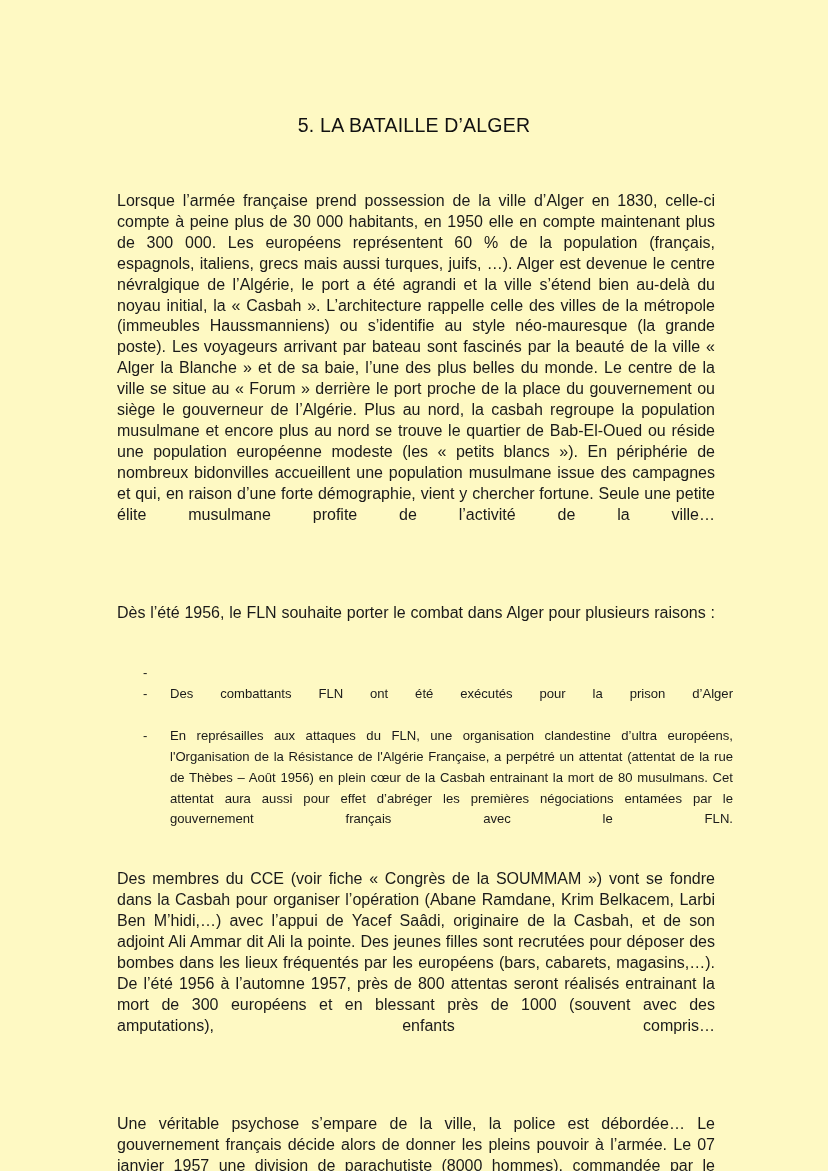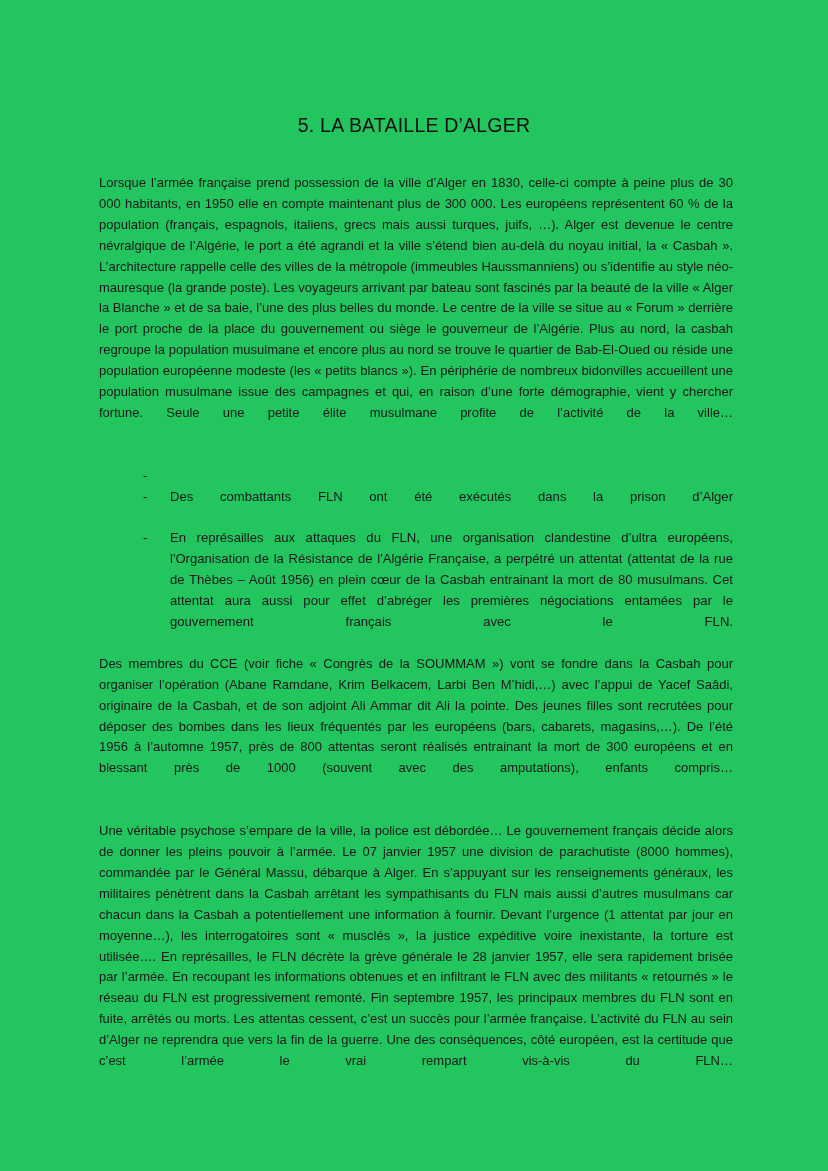--- a/index.html
+++ b/index.html
@@ -4,21 +4,21 @@
 <style>
   html, body {
     margin: 0;
     padding: 0;
     background: #ffffff;
   }
   .page {
     position: relative;
     width: 828px;
     height: 1171px;
-    background: #22c55e;
+    background: #fef9c3;
     overflow: hidden;
     font-family: "Liberation Sans", sans-serif;
     color: #161616;
   }
   .doc-title {
     position: absolute;
     left: 0;
     top: 101px;
     width: 828px;
     text-align: center;
@@ -27,22 +27,22 @@
     letter-spacing: 0.2px;
     color: #111111;
   }
   .body-area {
     position: absolute;
     left: 99px;
     top: 173px;
     width: 634px;
   }
   p.para {
-    margin: 0;
-    font-size: 13px;
+    margin: 18px;
+    font-size: 16px;
     line-height: 20.9px;
     text-align: justify;
     text-justify: inter-word;
     color: #1a1a1a;
     -webkit-hyphens: none;
     hyphens: none;
   }
   p.para.last-loose {
     text-align: justify;
   }
@@ -84,28 +84,29 @@
 <div class="page">
 
   <h1 class="doc-title">5. LA BATAILLE D’ALGER</h1>
 
   <div class="body-area">
 
     <p class="para">Lorsque l’armée française prend possession de la ville d’Alger en 1830, celle-ci compte à peine plus de 30 000 habitants, en 1950 elle en compte maintenant plus de 300 000. Les européens représentent 60 % de la population (français, espagnols, italiens, grecs mais aussi turques, juifs, …). Alger est devenue le centre névralgique de l’Algérie, le port a été agrandi et la ville s’étend bien au-delà du noyau initial, la « Casbah ». L’architecture rappelle celle des villes de la métropole (immeubles Haussmanniens) ou s’identifie au style néo-mauresque (la grande poste). Les voyageurs arrivant par bateau sont fascinés par la beauté de la ville « Alger la Blanche » et de sa baie, l’une des plus belles du monde. Le centre de la ville se situe au « Forum » derrière le port proche de la place du gouvernement ou siège le gouverneur de l’Algérie. Plus au nord, la casbah regroupe la population musulmane et encore plus au nord se trouve le quartier de Bab-El-Oued ou réside une population européenne modeste (les « petits blancs »). En périphérie de nombreux bidonvilles accueillent une population musulmane issue des campagnes et qui, en raison d’une forte démographie, vient y chercher fortune. Seule une petite élite musulmane profite de l’activité de la ville…</p>
 
     <div class="spacer"></div>
 
+    <p class="para">Dès l’été 1956, le FLN souhaite porter le combat dans Alger pour plusieurs raisons :</p>
 
     <ul class="bullets">
       <li>
         <span class="dash">-</span>
       </li>
       <li>
         <span class="dash">-</span>
-        <span>Des combattants FLN ont été exécutés dans la prison d’Alger</span>
+        <span>Des combattants FLN ont été exécutés pour la prison d’Alger</span>
       </li>
       <li>
         <span class="dash">-</span>
         <span>En représailles aux attaques du FLN, une organisation clandestine d’ultra européens,  l'Organisation de la Résistance de l'Algérie Française,  a perpétré un attentat (attentat de la rue de Thèbes – Août 1956) en plein cœur de la Casbah entrainant la mort de 80 musulmans. Cet attentat aura aussi pour effet d’abréger les premières négociations entamées par le gouvernement français avec le FLN.</span>
       </li>
     </ul>
 
     <p class="para">Des membres du CCE (voir fiche « Congrès de la SOUMMAM ») vont se fondre dans la Casbah pour organiser l’opération (Abane Ramdane, Krim Belkacem, Larbi Ben M’hidi,…) avec l’appui de Yacef Saâdi, originaire de la Casbah, et de son adjoint Ali Ammar dit Ali la pointe. Des jeunes filles sont recrutées pour déposer des bombes dans les lieux fréquentés par les européens (bars, cabarets, magasins,…). De l’été 1956 à l’automne 1957, près de 800 attentas seront réalisés entrainant la mort de 300 européens et en blessant près de 1000 (souvent avec des amputations), enfants compris…</p>
 
     <div class="spacer"></div>

